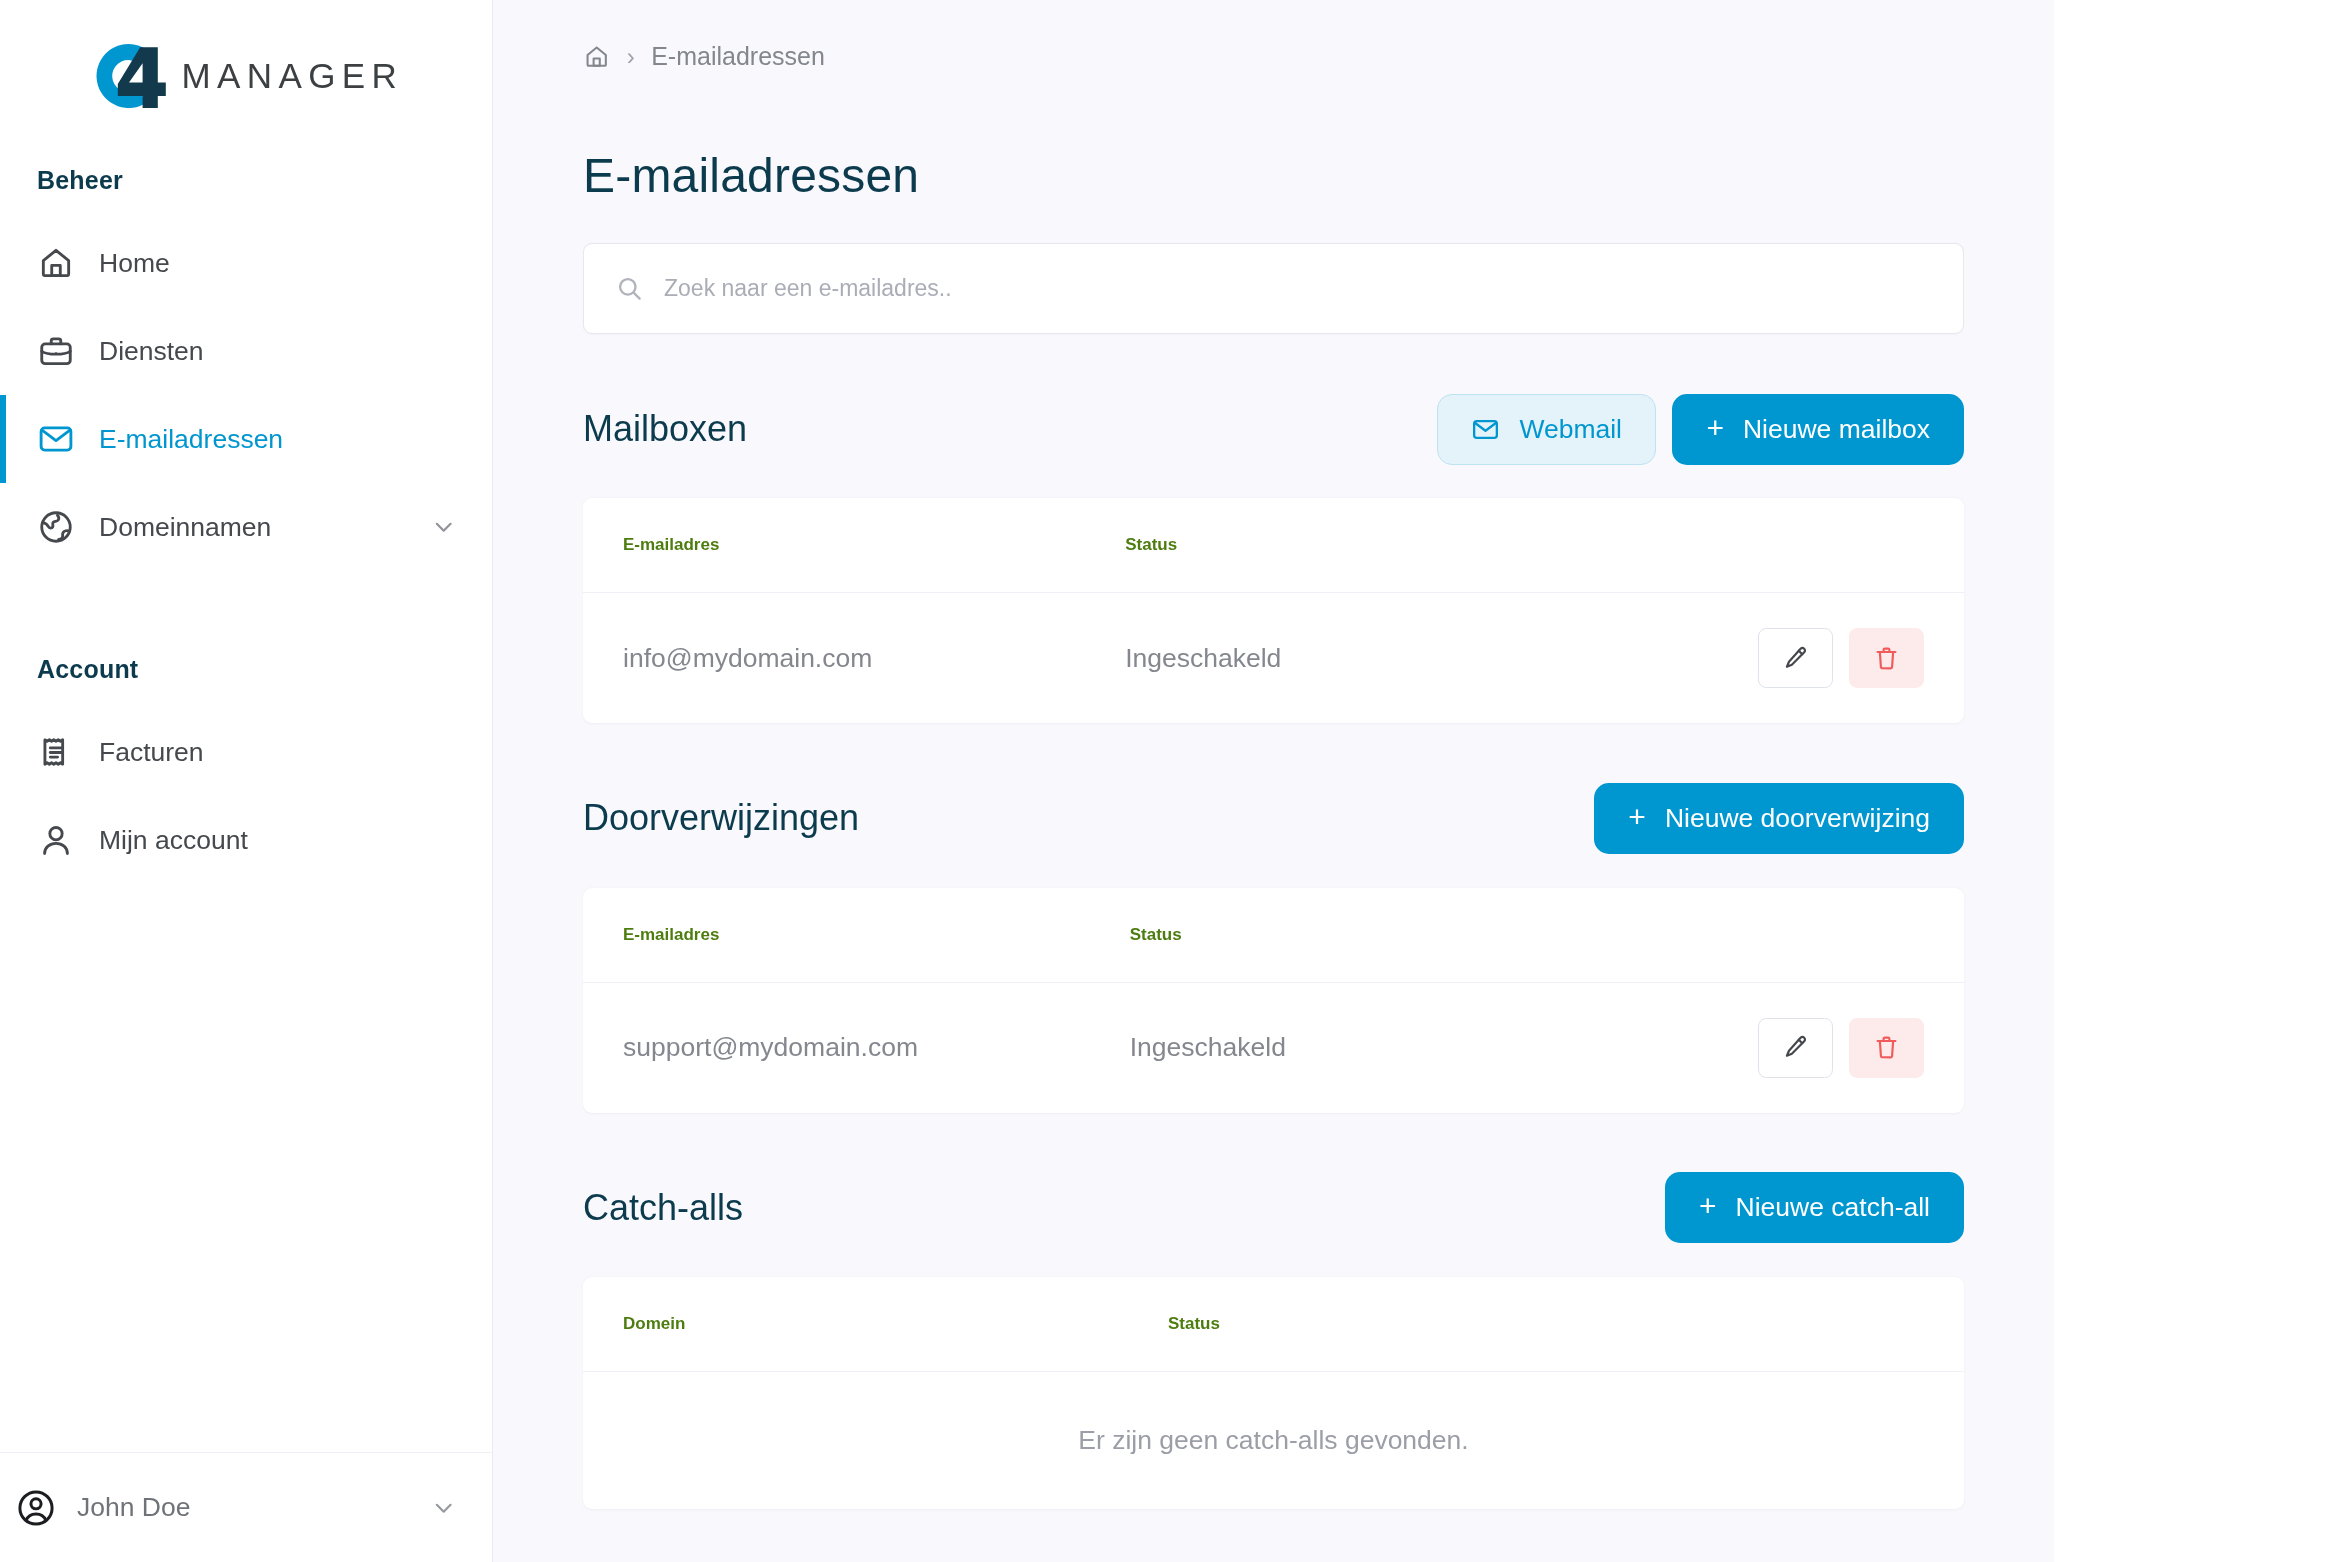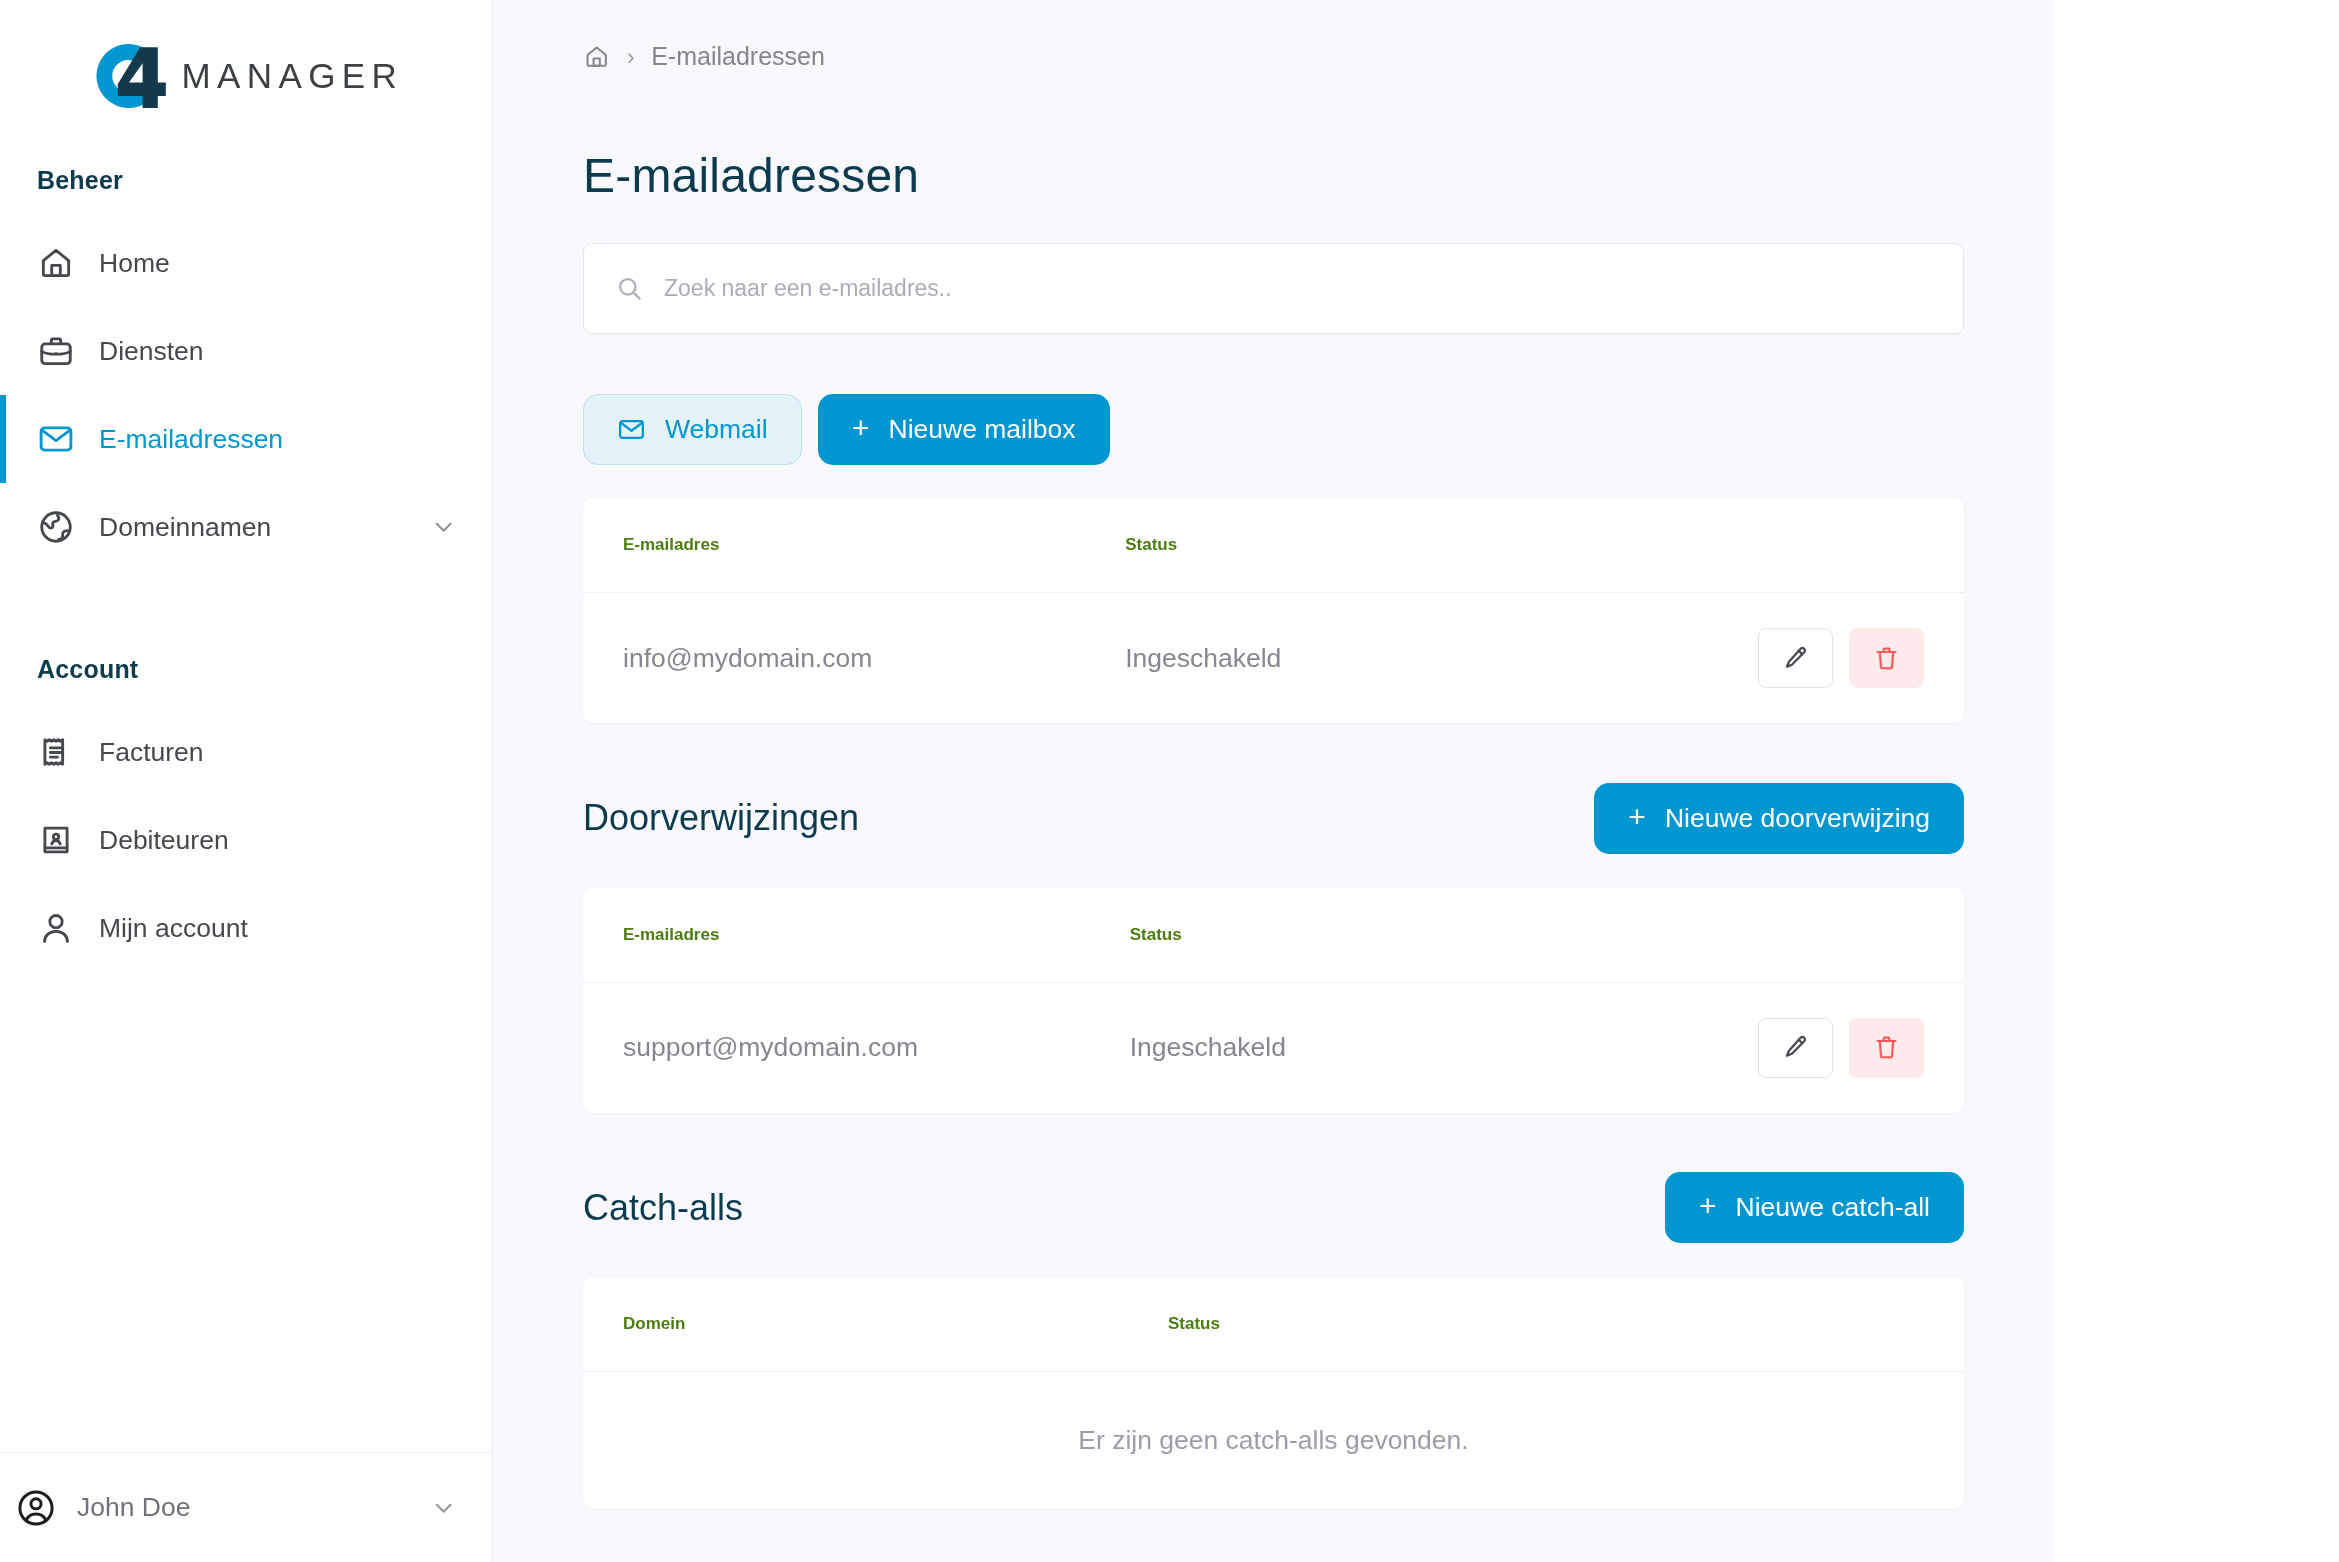--- a/index.html
+++ b/index.html
@@ -237,29 +237,20 @@
     <div class="nav-item">
       <svg class="ico" viewBox="0 0 24 24" fill="none" stroke="#45484d" stroke-width="1.8" stroke-linecap="round" stroke-linejoin="round">
         <path d="M5 4.3 l1.4 .9 1.4 -.9 1.4 .9 1.4 -.9 1.4 .9 1.4 -.9 1.4 .9 1.4 -.9 v15.4 l-1.4 -.9 -1.4 .9 -1.4 -.9 -1.4 .9 -1.4 -.9 -1.4 .9 -1.4 -.9 -1.4 .9 Z"></path>
         <path d="M8.4 9.4 h7.2"></path>
         <path d="M8.4 12.3 h7.2"></path>
         <path d="M8.4 15.2 h4.6"></path>
       </svg>
       <span class="lbl">Facturen</span>
     </div>
 
-    <div class="nav-item">
-      <svg class="ico" viewBox="0 0 24 24" fill="none" stroke="#45484d" stroke-width="1.8" stroke-linecap="round" stroke-linejoin="round">
-        <path d="M5 4.5 h14 v15 H5 Z"></path>
-        <path d="M5 17 h14"></path>
-        <circle cx="12" cy="10" r="1.7"></circle>
-        <path d="M9.4 14.4 c.4 -1.4 1.4 -2 2.6 -2 s2.2 .6 2.6 2"></path>
-      </svg>
-      <span class="lbl">Debiteuren</span>
-    </div>
 
     <div class="nav-item">
       <svg class="ico" viewBox="0 0 24 24" fill="none" stroke="#45484d" stroke-width="1.8" stroke-linecap="round" stroke-linejoin="round">
         <circle cx="12" cy="8" r="3.9"></circle>
         <path d="M4.8 20.5 c0 -3.7 3.2 -6.4 7.2 -6.4 s7.2 2.7 7.2 6.4"></path>
       </svg>
       <span class="lbl">Mijn account</span>
     </div>
 
     <div class="sidebar-spacer"></div>
@@ -293,20 +284,21 @@
     <div class="search-box">
       <svg class="s-ico" viewBox="0 0 24 24" fill="none" stroke="#b0b3bb" stroke-width="1.9" stroke-linecap="round">
         <circle cx="10.6" cy="10.6" r="6.4"></circle>
         <path d="M15.4 15.4 L20.4 20.4"></path>
       </svg>
       <input type="text" value="" placeholder="Zoek naar een e-mailadres.." style="">
     </div>
 
     <section class="section">
       <div class="section-head">
+        <h2 class="section-title">Mailboxen</h2>
         <div class="head-actions">
           <button class="btn btn-ghost">
             <svg class="b-ico" viewBox="0 0 24 24" fill="none" stroke="#0096d0" stroke-width="1.9" stroke-linecap="round" stroke-linejoin="round">
               <rect x="2.6" y="5" width="18.8" height="14" rx="2.2"></rect>
               <path d="M3.4 6.6 L12 13 L20.6 6.6"></path>
             </svg>
             <span>Webmail</span>
           </button>
           <button class="btn btn-primary">
             <span class="plus">+</span>

